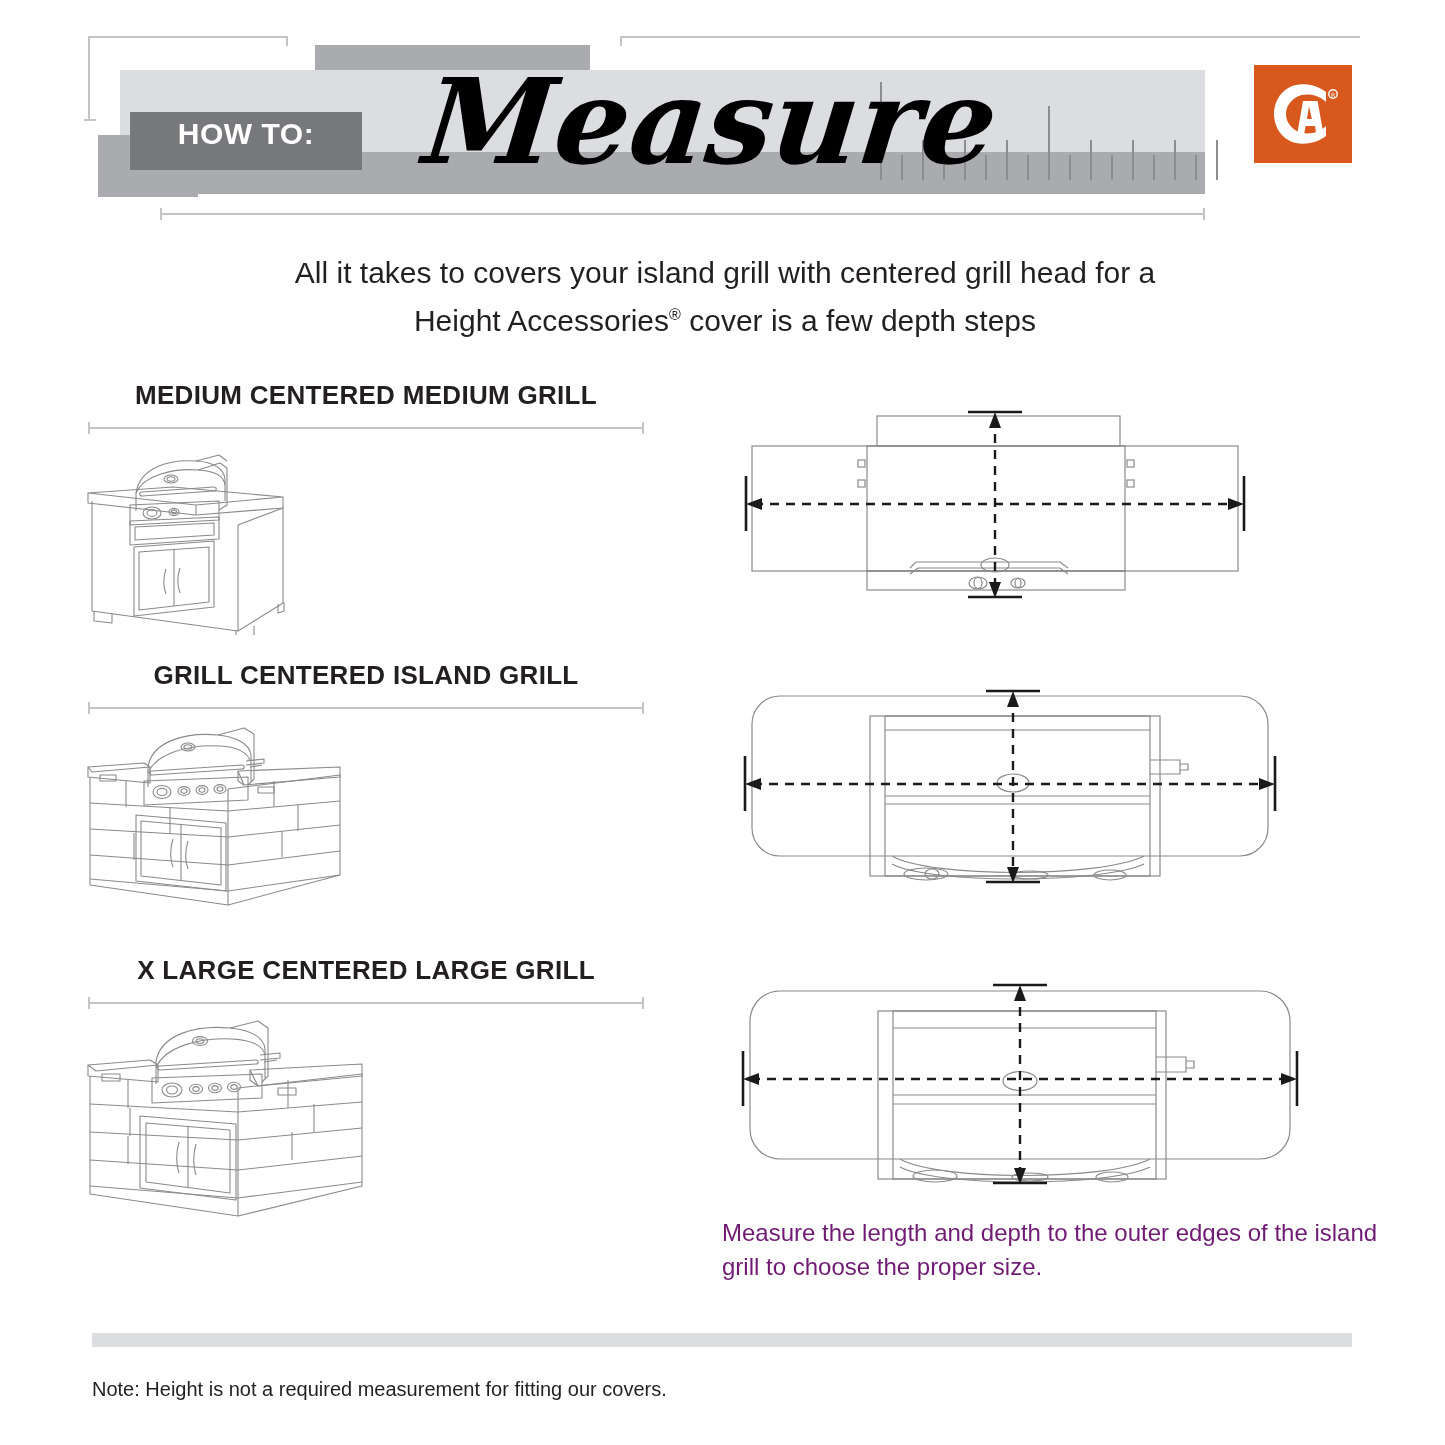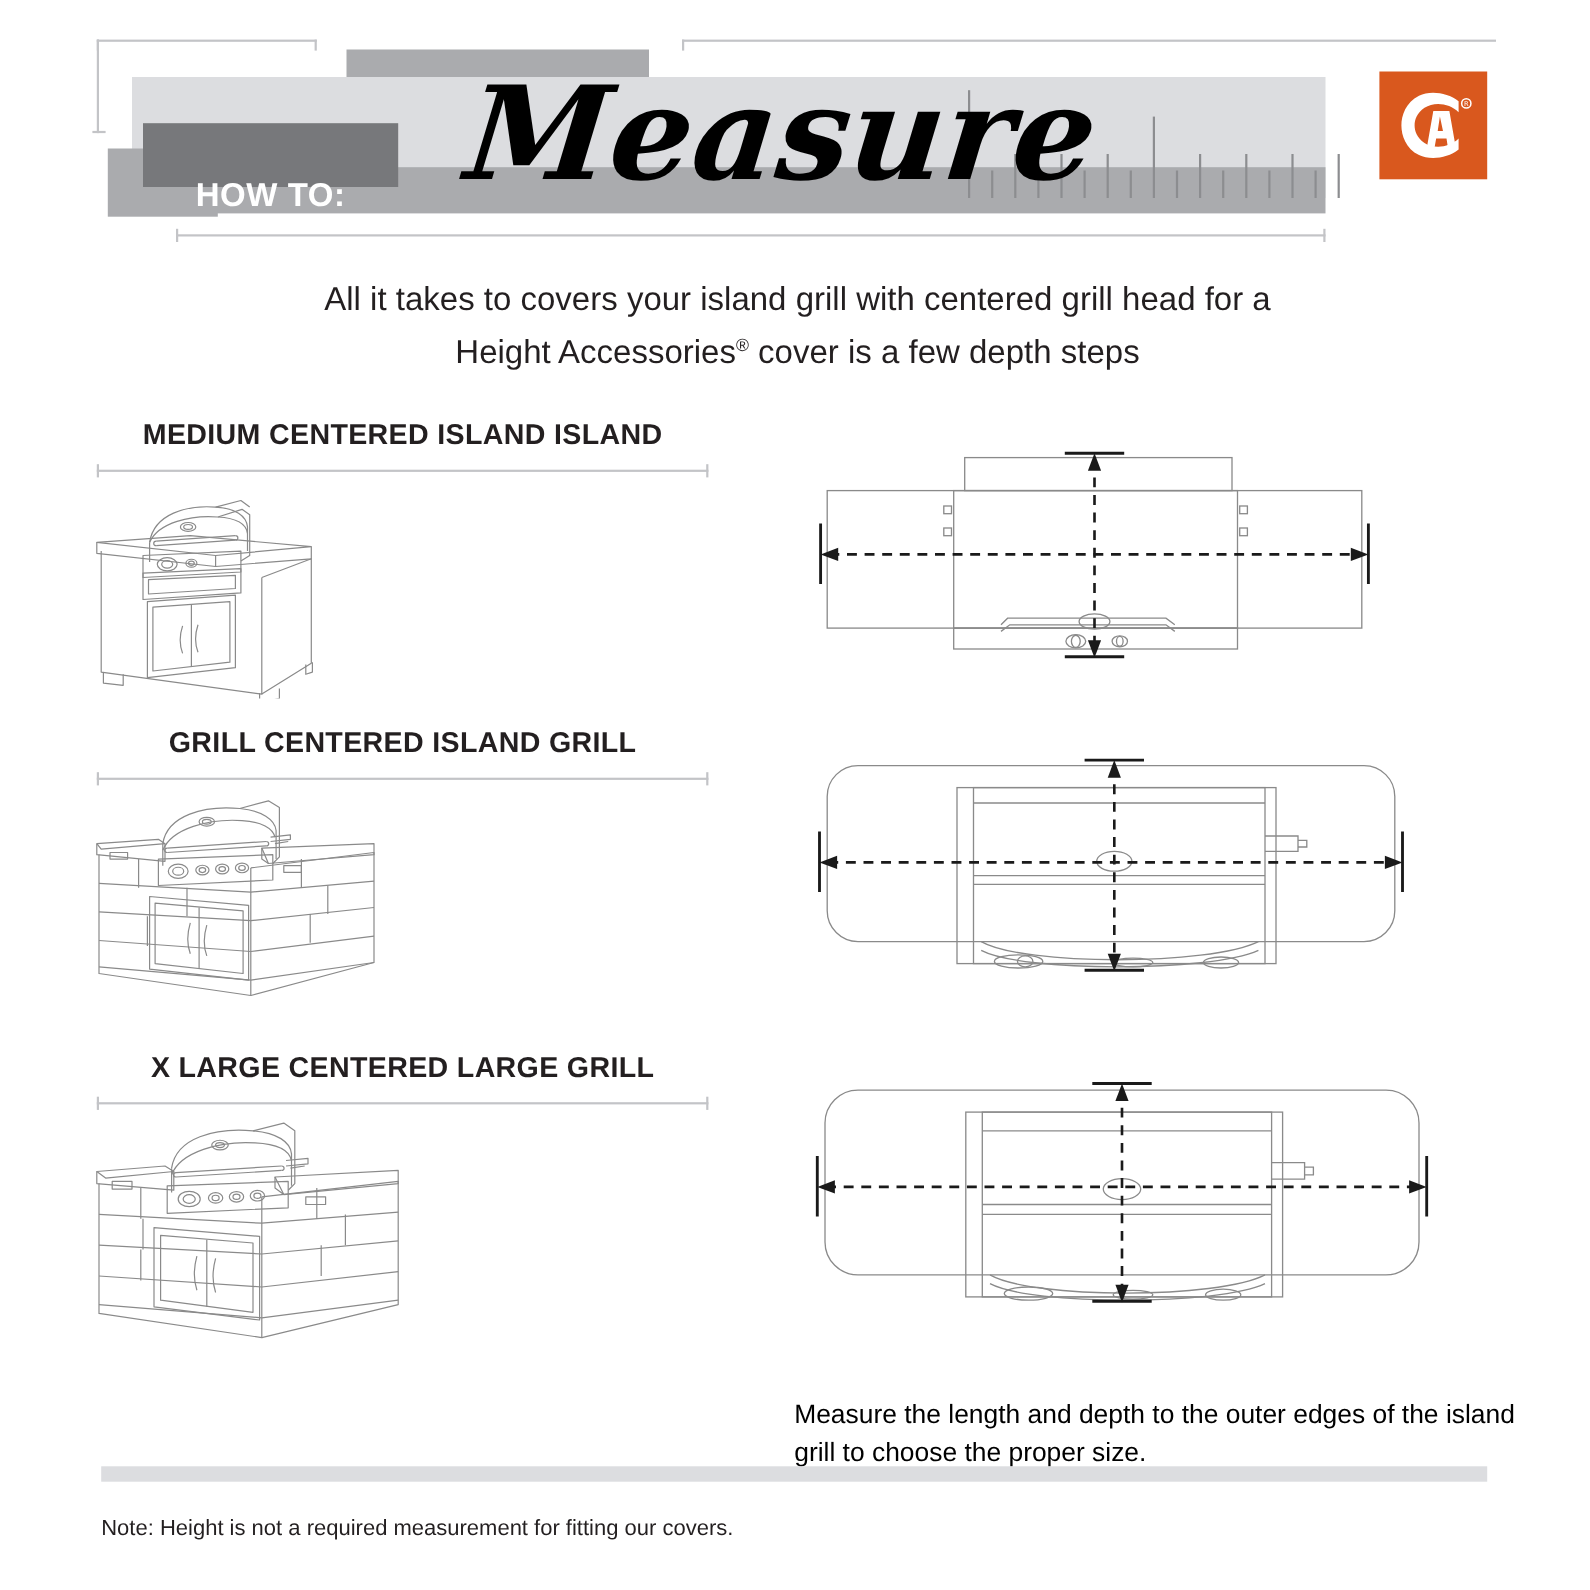--- a/index.html
+++ b/index.html
@@ -23,21 +23,21 @@
   
   #blk-top-med   {left:315px; top:45px;  width:275px;height:47px;}
   #blk-light-main{left:120px; top:70px;  width:1085px;height:110px;}
   #blk-med-lower {left:120px; top:152px; width:1085px;height:42px;}
   #blk-med-left  {left:98px;  top:135px; width:100px;height:62px;}
   #blk-howto     {left:130px; top:112px; width:232px;height:58px;}
 
   #howto-text{
     position:absolute;left:130px;top:112px;width:232px;height:44px;
     display:flex;align-items:center;justify-content:center;
-    color:#ffffff;font-weight:bold;font-size:30px;letter-spacing:0.5px;margin-top:44px;
+    color:#ffffff;font-weight:bold;font-size:30px;letter-spacing:0.5px;
   }
 
   #measure-script{
     position:absolute;left:425px;top:58px;
     font-family:"DejaVu Serif", serif;
     font-style:italic;font-weight:bold;
     font-size:118px;line-height:128px;
     color:#000000;
     transform:skewX(-6deg);
   }
@@ -74,22 +74,22 @@
   .sec-rule .ln{position:absolute;top:5px;left:0;width:556px;height:2px;background:#c3c4c7;}
   .sec-rule .cp{position:absolute;top:0;width:2px;height:12px;background:#c3c4c7;}
   .sec-rule .cp.l{left:0;}
   .sec-rule .cp.r{right:0;}
 
   .grill-art{position:absolute;left:78px;top:55px;}
   .diagram{position:absolute;left:730px;top:18px;}
 
   
   #measure-note{
-    position:absolute;left:722px;top:1270px;width:660px;
-    font-size:24px;line-height:34px;color:#000000;
+    position:absolute;left:722px;top:1216px;width:660px;
+    font-size:24px;line-height:34px;color:#701a75;
   }
   #sep-bar{position:absolute;left:92px;top:1333px;width:1260px;height:14px;background:#dcdde0;}
   #foot-note{
     position:absolute;left:92px;top:1378px;
     font-size:20px;color:#231f20;
   }
 
   
   #logo{position:absolute;left:1254px;top:65px;width:98px;height:98px;background:#d9581e;}
   #logo svg{display:block;}
@@ -160,21 +160,21 @@
     <div class="cap" style="left:1043px;top:0;height:12px;"></div>
   </div>
 </div>
 
 <div id="subtitle">
   <span>All it takes to covers your island grill with centered grill head for a</span><br>
   <span>Height Accessories</span><sup>®</sup><span> cover is a few depth steps</span>
 </div>
 
 <div class="section" id="sec-medium">
-  <div class="sec-title">MEDIUM CENTERED ISLAND ISLAND</div>
+  <div class="sec-title">MEDIUM CENTERED MEDIUM GRILL</div>
   <div class="sec-rule">
     <div class="ln"></div>
       <div class="cp l"></div>
       <div class="cp r"></div>
   </div>
 
   <div class="grill-art">
     <svg width="240" height="200" viewBox="0 0 240 200">
       <g fill="none" stroke="#8a8a8a" stroke-width="1.1" stroke-linejoin="round">
 

